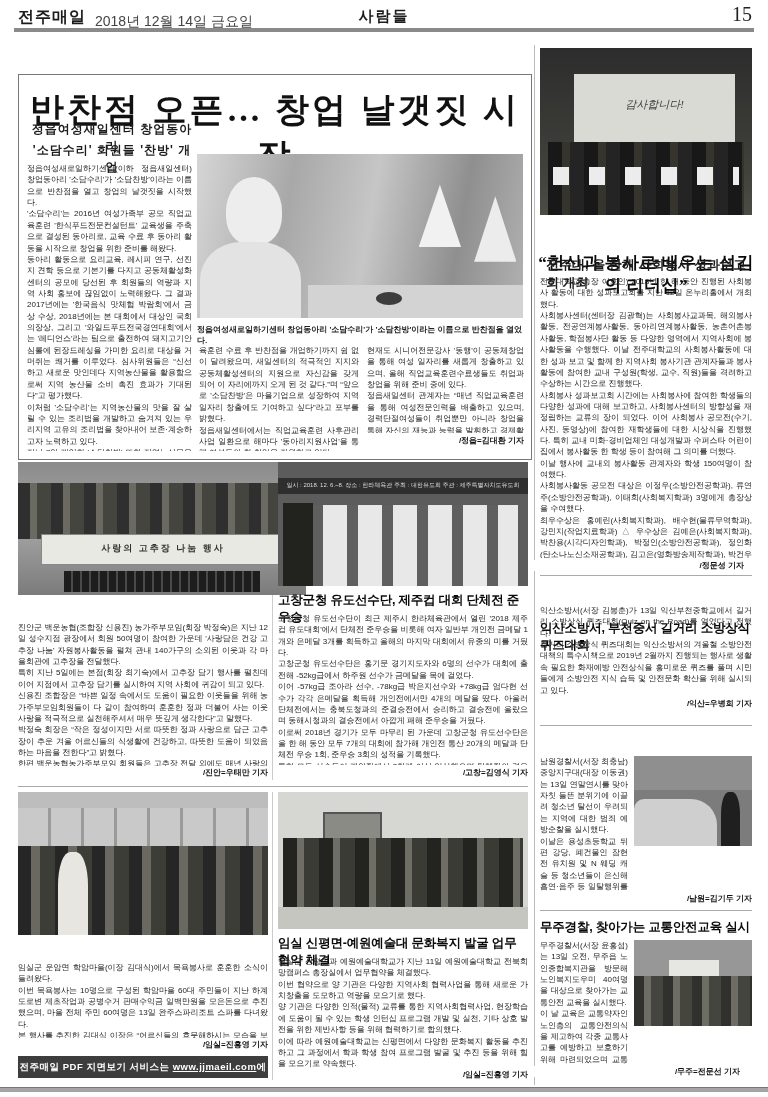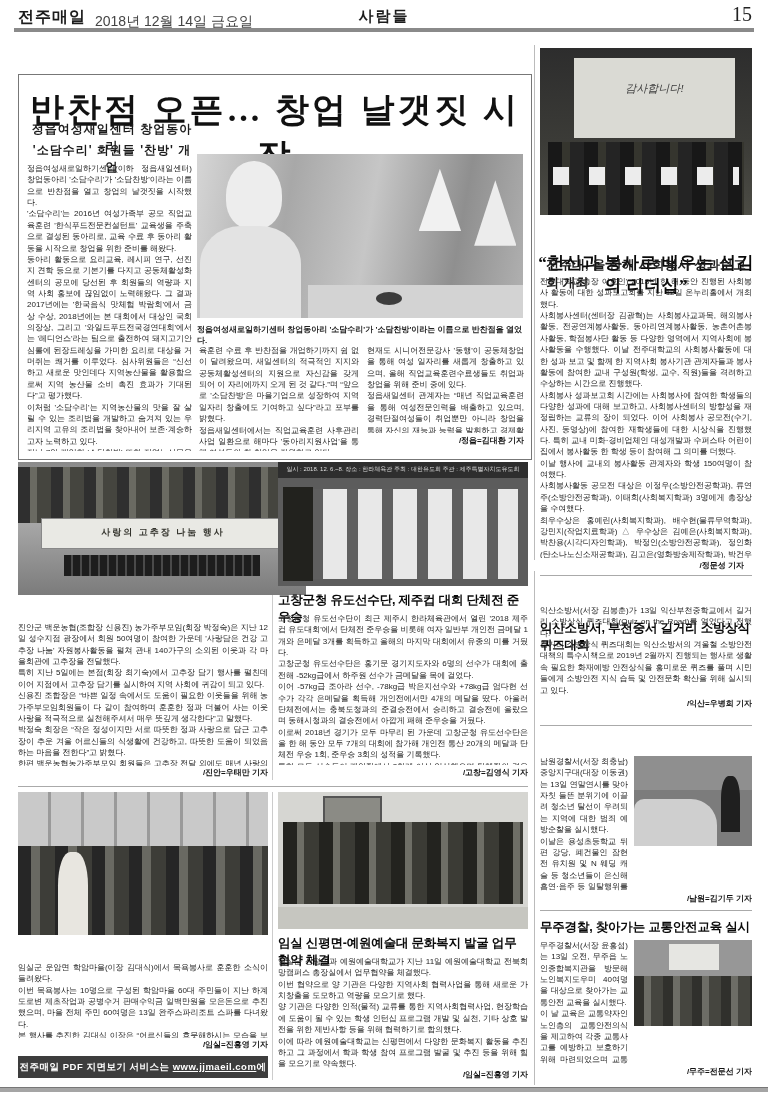--- a/index.html
+++ b/index.html
@@ -23,21 +23,21 @@
   .byline{font-size:8px;font-weight:bold;text-align:right;color:#111;background:#fff;}
   .caption{font-size:8px;color:#222;font-weight:bold;}
   .arthead{font-size:12.5px;font-weight:bold;color:#0a0a0a;letter-spacing:-0.2px;}
   .serifhead{font-family:"Liberation Serif",serif;font-size:17px;font-weight:bold;
              text-align:center;letter-spacing:0.5px;color:#0a0a0a;margin-top:25px;}
   .subhead2{font-size:13px;font-weight:bold;}
   .vline{width:1px;background:#bbb;}
   .hline{height:1px;background:#aaa;}
   
   .photo{position:absolute;overflow:hidden;background:#b3b3b3;}
-  .photo *{position:absolute;}
+  .photo *{position:absolute;margin-top:16px;}
   .ph-main{background:linear-gradient(100deg,#d6d6d6 0%,#a8a8a8 28%,#c6c6c6 52%,#8f8f8f 78%,#b2b2b2 100%);}
   .mp-hat1{left:9%;top:4%;width:17%;height:42%;background:#ededed;border-radius:50% 50% 42% 42%;}
   .mp-body1{left:1%;top:44%;width:31%;height:58%;background:#e3e3e3;border-radius:40% 40% 0 0;}
   .mp-hat2{right:19%;top:9%;width:13%;height:38%;background:#f1f1f1;clip-path:polygon(50% 0,0 100%,100% 100%);}
   .mp-hat3{right:2%;top:16%;width:13%;height:40%;background:#ececec;clip-path:polygon(50% 0,0 100%,100% 100%);}
   .mp-table{left:34%;bottom:0;width:66%;height:20%;background:#d3d3d3;}
   .mp-dish{left:55%;bottom:8%;width:8%;height:8%;background:#3c3c3c;border-radius:50%;}
   .ph-thanks{background:linear-gradient(#2d2d2d 0%,#3b3b37 55%,#4c4c45 100%);}
   .tk-screen{left:16%;top:6%;width:76%;height:48%;background:#dadad4;}
   .tk-text{position:static;display:block;margin-top:14%;text-align:center;
@@ -170,21 +170,21 @@
   <div class="abs arthead" style="left:540px;top:919px;width:212px;">무주경찰, 찾아가는 교통안전교육 실시</div>
   <div class="abs" style="left:540px;top:940px;width:212px;height:124px;overflow:hidden;">
     <div class="photo ph-muju" style="position:relative;float:right;margin:0 0 4px 6px;width:118px;height:86px;">
       <div class="mj-screen"></div>
       <div class="mj-heads"></div>
     </div>
     <div class="bt" style="position:static;height:124px;">무주경찰서(서장 윤흥섬)는 13일 오전, 무주읍 노인종합복지관을 방문해 노인복지도우미 40여명을 대상으로 찾아가는 교통안전 교육을 실시했다.
 이 날 교육은 교통약자인 노인층의 교통안전의식을 제고하여 각종 교통사고를 예방하고 보호하기 위해 마련되었으며 교통안전 취약계층인 노인들에 대한 교통안전 도우미의 안전 매개체 역할의 중요성을 강조했다.
 특히, 정상인이 착용했을 경우에도 음주 상태와 유사한 시야손상 현상을 체험하는 음주체험 고글세트를 활용하여 음주운전의 위험성을 일깨워 주는 실습도 함께 진행하여 참석자들의 관심을 끌었다.</div>
   </div>
-  <div class="abs byline" style="left:540px;top:1066px;width:212px;">/무주=전문선 기자</div>
+  <div class="abs byline" style="left:528px;top:1066px;width:212px;">/무주=전문선 기자</div>
 
   <div class="abs vline" style="left:272px;top:462px;height:318px;background:#ccc;"></div>
 
   <div class="photo ph-jinan" style="left:18px;top:462px;width:288px;height:133px;">
     <div class="jn-crowd"></div>
     <div class="jn-banner">
       <span class="jn-bannertext">사랑의 고추장 나눔 행사</span>
     </div>
     <div class="jn-jars"></div>
   </div>

